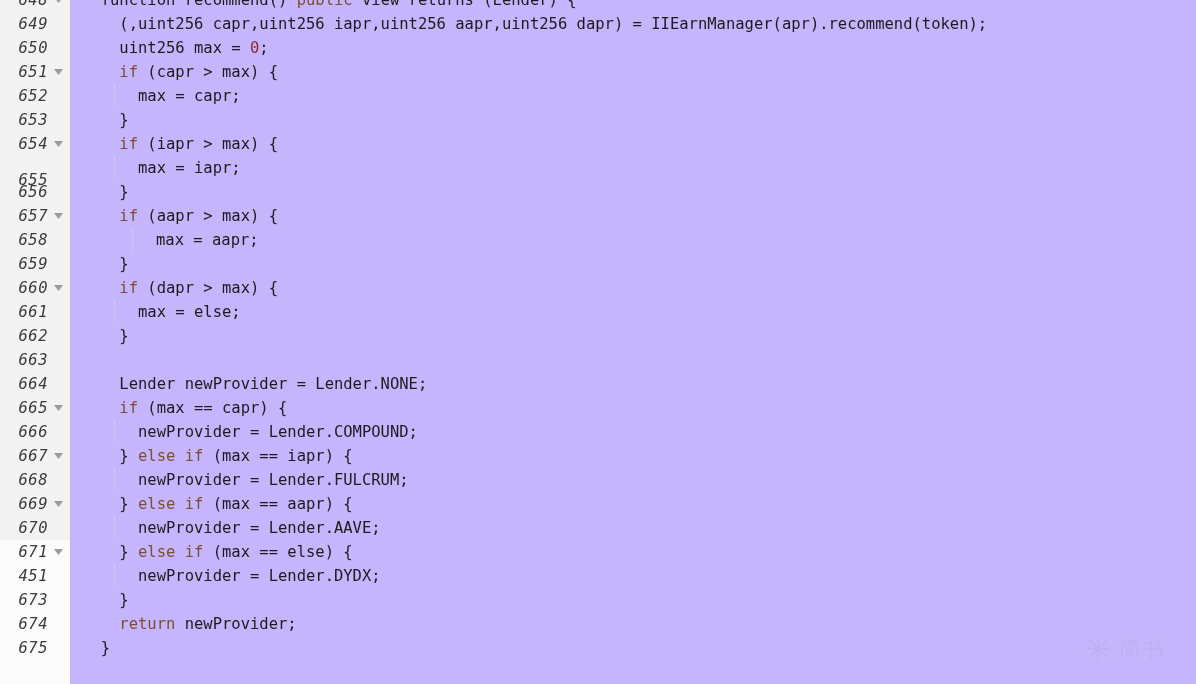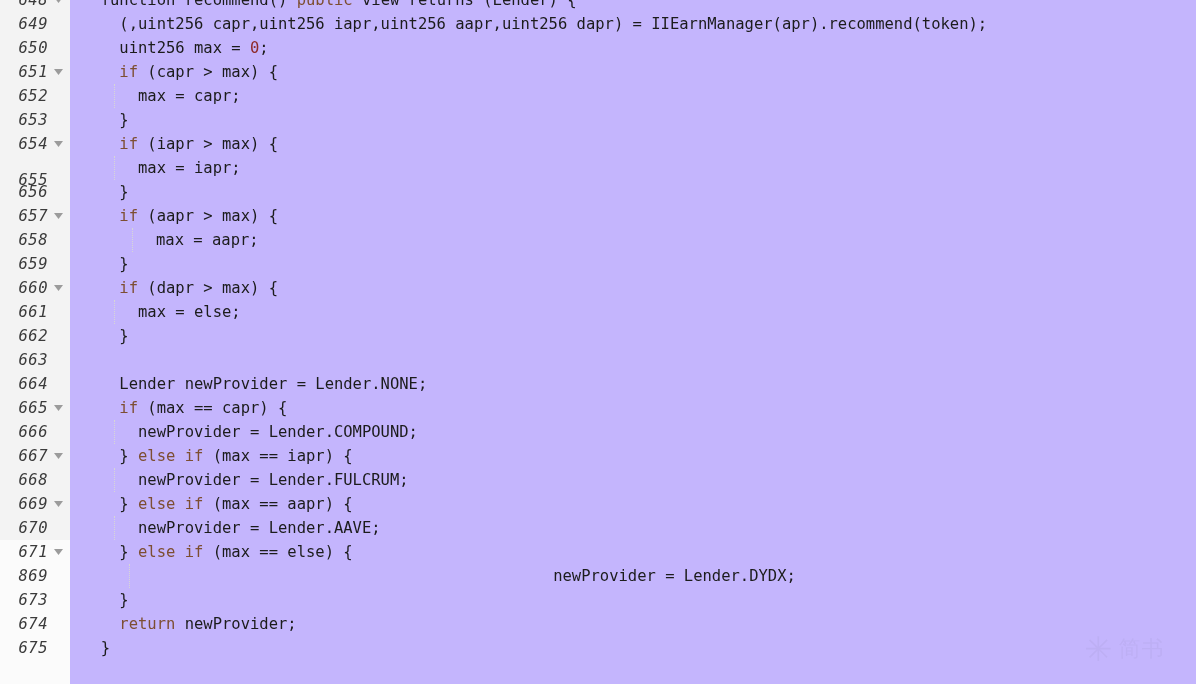--- a/index.html
+++ b/index.html
@@ -236,21 +236,21 @@
       </div>
       <div class="gline" style="position: absolute; top: 540px; left: 0px; right: 0px; margin-left: 44px;">
         <span class="gnum">671</span>
         <span class="fold">
           <svg width="9" height="6" viewBox="0 0 9 6" aria-hidden="true">
             <path d="M0 0 L9 0 L4.5 6 Z" fill="#9b9b9b"></path>
           </svg>
         </span>
       </div>
       <div class="gline" style="position: absolute; top: 564px; left: 0px; right: 0px;">
-        <span class="gnum">869</span>
+        <span class="gnum">451</span>
       </div>
       <div class="gline" style="position: absolute; top: 588px; left: 0px; right: 0px;">
         <span class="gnum">673</span>
       </div>
       <div class="gline" style="position: absolute; top: 612px; left: 0px; right: 0px;">
         <span class="gnum">674</span>
       </div>
       <div class="gline" style="position: absolute; top: 636px; left: 0px; right: 0px;">
         <span class="gnum">675</span>
       </div>
@@ -274,21 +274,21 @@
       <div class="cline" style="position: absolute; top: 324px; left: 0px; right: 0px;"><span class="pln">    }</span></div>
       <div class="cline" style="position: absolute; top: 348px; left: 0px; right: 0px;"><span class="pln"></span></div>
       <div class="cline" style="position: absolute; top: 372px; left: 0px; right: 0px;"><span class="pln">    Lender newProvider = Lender.NONE;</span></div>
       <div class="cline" style="position: absolute; top: 396px; left: 0px; right: 0px;"><span class="pln">    </span><span class="kw">if</span><span class="pln"> (max == capr) {</span></div>
       <div class="cline" style="position: absolute; top: 420px; left: 0px; right: 0px;"><span class="guide" style="left: 44px;"></span><span class="pln">      newProvider = Lender.COMPOUND;</span></div>
       <div class="cline" style="position: absolute; top: 444px; left: 0px; right: 0px;"><span class="pln">    } </span><span class="kw">else if</span><span class="pln"> (max == iapr) {</span></div>
       <div class="cline" style="position: absolute; top: 468px; left: 0px; right: 0px;"><span class="guide" style="left: 44px;"></span><span class="pln">      newProvider = Lender.FULCRUM;</span></div>
       <div class="cline" style="position: absolute; top: 492px; left: 0px; right: 0px;"><span class="pln">    } </span><span class="kw">else if</span><span class="pln"> (max == aapr) {</span></div>
       <div class="cline" style="position: absolute; top: 516px; left: 0px; right: 0px;"><span class="guide" style="left: 44px;"></span><span class="pln">      newProvider = Lender.AAVE;</span></div>
       <div class="cline" style="position: absolute; top: 540px; left: 0px; right: 0px;"><span class="pln">    } </span><span class="kw">else if</span><span class="pln"> (max == else) {</span></div>
-      <div class="cline" style="position: absolute; top: 564px; left: 15px; right: 0px; text-align: center;"><span class="guide" style="left: 44px;"></span><span class="pln">      newProvider = Lender.DYDX;</span></div>
+      <div class="cline" style="position: absolute; top: 564px; left: 0px; right: 0px;"><span class="guide" style="left: 44px;"></span><span class="pln">      newProvider = Lender.DYDX;</span></div>
       <div class="cline" style="position: absolute; top: 588px; left: 0px; right: 0px;"><span class="pln">    }</span></div>
       <div class="cline" style="position: absolute; top: 612px; left: 0px; right: 0px;"><span class="pln">    </span><span class="kw">return</span><span class="pln"> newProvider;</span></div>
       <div class="cline" style="position: absolute; top: 636px; left: 0px; right: 0px;"><span class="pln">  }</span></div>
     </div>
 
   <div id="watermark">
     <span class="wm-mark">✳</span>
     <span class="wm-text">简书</span>
   </div>
 

